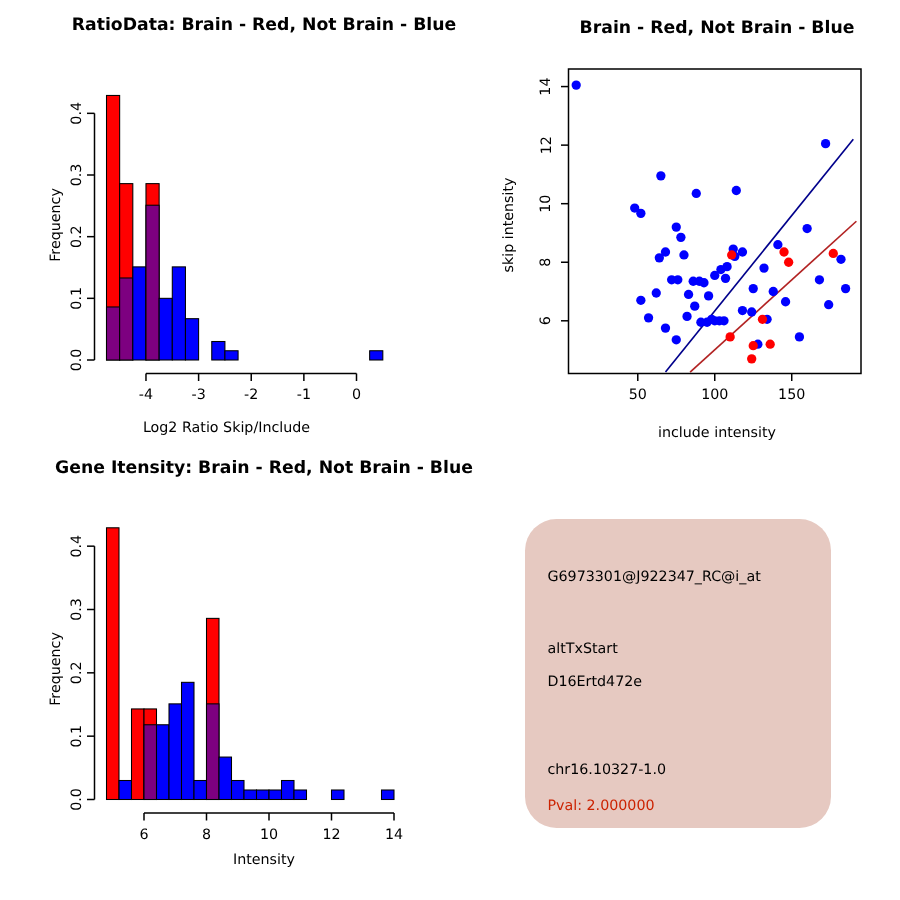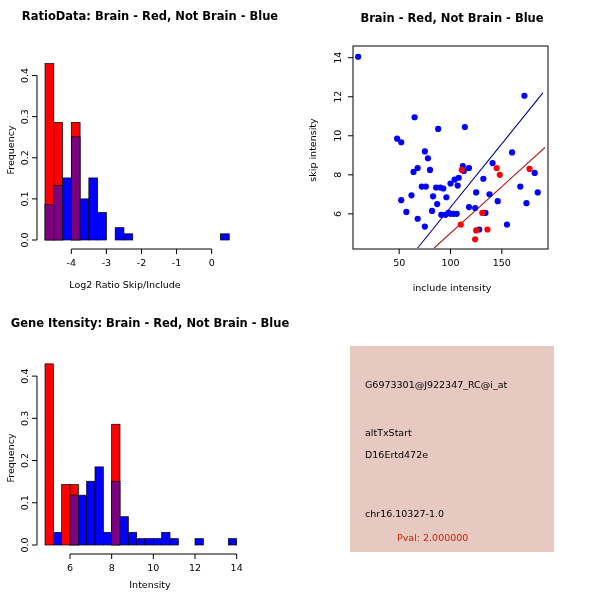--- a/index.html
+++ b/index.html
@@ -1,38 +1,39 @@
 <!DOCTYPE html>
 <html><head>
 <meta charset="utf-8">
 <style>
   html,body{margin:0;padding:0;}
   body{
     width:600px;height:600px;background:#ffffff;
     font-family:"DejaVu Sans","Liberation Sans",sans-serif;
     overflow:hidden;position:relative;
   }
-  .panel{position:absolute;}
+  .panel{position:absolute;margin-left:26px;}
   #panel-tl{left:0;top:0;width:300px;height:300px;}
   #panel-tr{left:300px;top:0;width:300px;height:300px;}
-  #panel-bl{left:0;top:300px;width:300px;height:300px;}
+  #panel-bl{left:0;top:288px;width:300px;height:300px;}
   #panel-br{left:300px;top:300px;width:300px;height:300px;}
   svg{display:block;}
   .ttl{font-weight:bold;font-size:11.5px;}
   .axlab{font-size:9.5px;}
   .tick{font-size:9.5px;}
   #infobox{
     position:absolute;left:350px;top:346px;width:204px;height:206px;
     background:#e6c9c1;
+    border-radius:21px;
   }
   .info-line{
     position:absolute;left:15px;font-size:9.5px;color:#000;
     white-space:nowrap;font-family:"DejaVu Sans","Liberation Sans",sans-serif;
   }
-  .info-pval{color:#cc2200;margin-left:32px;}
+  .info-pval{color:#cc2200;}
 </style>
 </head>
 <body>
 
 <div class="panel" id="panel-tl">
   <svg width="300" height="300">
     <text class="ttl" x="150" y="20" text-anchor="middle">RatioData: Brain - Red, Not Brain - Blue</text>
     <g id="tl-plot">
         <rect x="45" y="63.633333333333354" width="8.771929824561404" height="176.36666666666665" fill="#ff0000" stroke="#000" stroke-width="0.7"></rect>
         <rect x="45" y="204.64444444444445" width="8.771929824561404" height="35.355555555555554" fill="#7d0080" stroke="#000" stroke-width="0.7"></rect>

